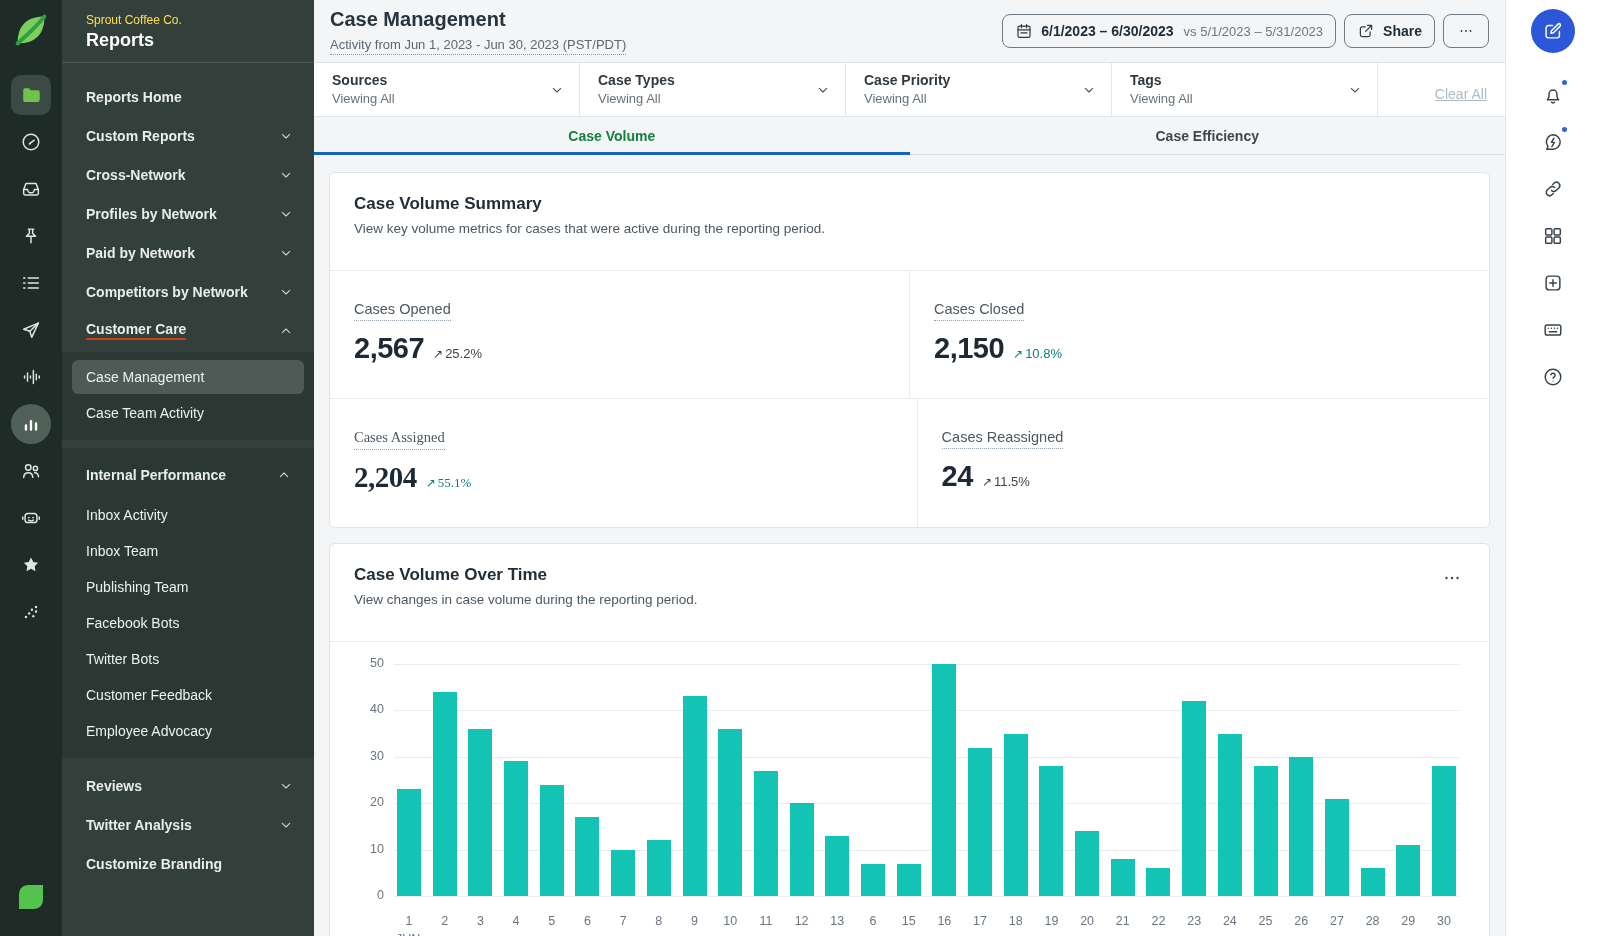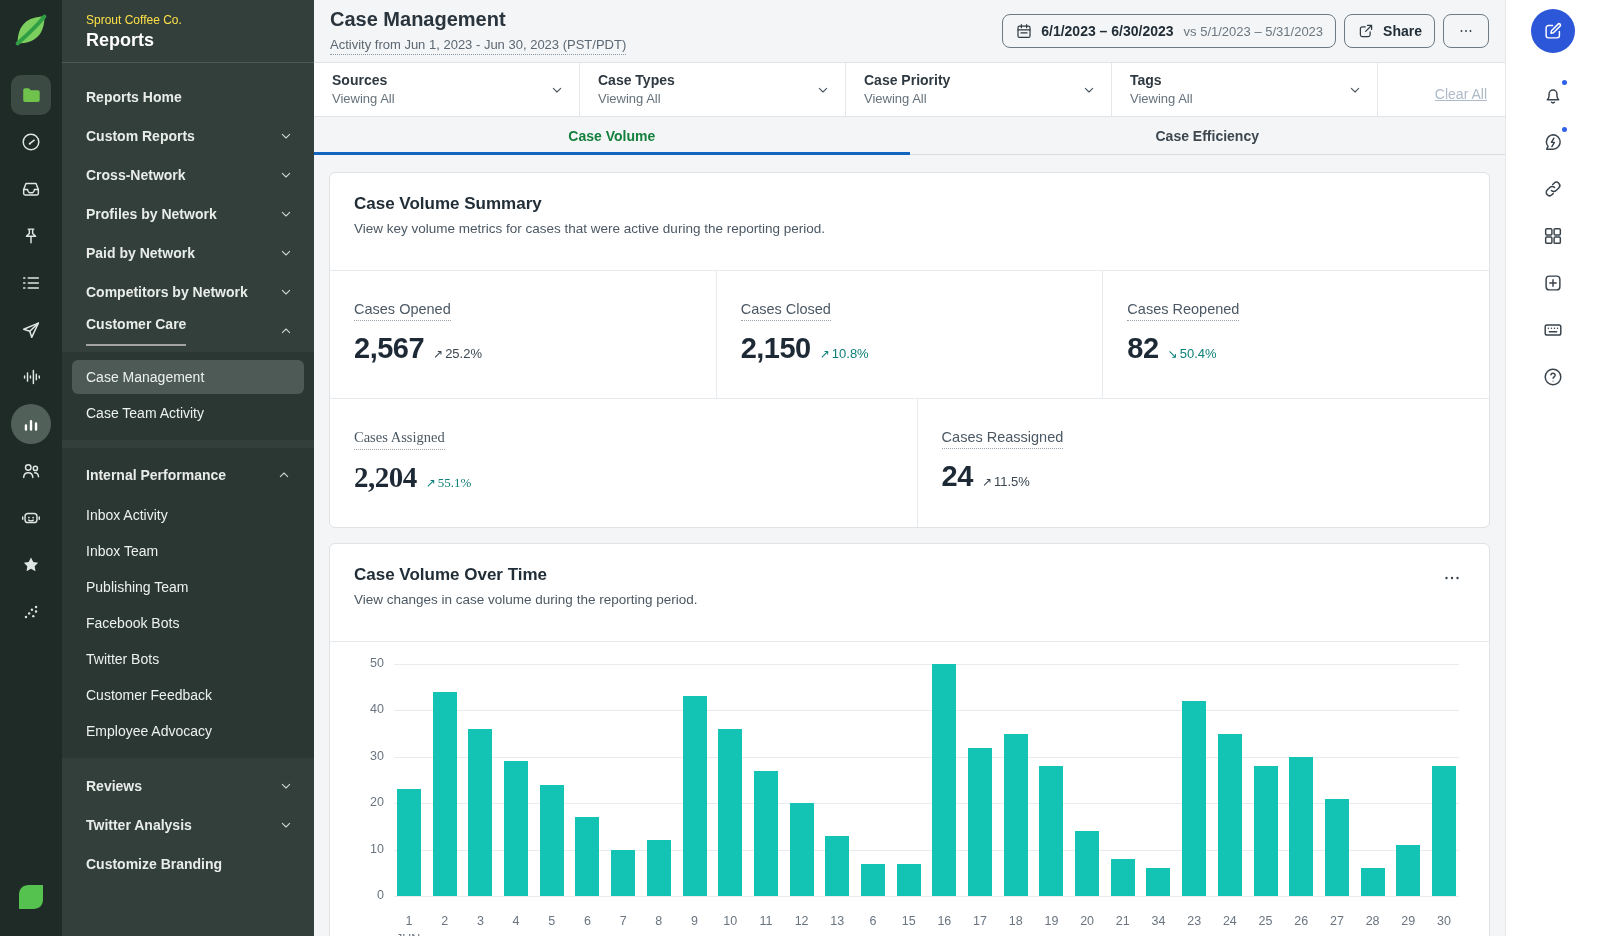--- a/index.html
+++ b/index.html
@@ -26,21 +26,21 @@
   .rail-seed svg { width:36px; height:36px; }
 
   
   #sidebar { width:252px; background:#333f3b; flex-shrink:0; display:flex; flex-direction:column; color:#e9edea; }
   .sb-head { padding:13px 24px 11px; border-bottom:1px solid rgba(255,255,255,.14); }
   .sb-account { font-size:12px; color:#fde047; margin-bottom:3px; }
   .sb-title { font-size:18px; font-weight:700; color:#fff; }
   #side-menu { padding-top:14px; flex:1; overflow:hidden; }
   .sb-item { height:39px; display:flex; align-items:center; justify-content:space-between; padding:0 20px 0 24px; font-size:14px; font-weight:600; cursor:pointer; }
   .sb-item .chev { width:16px; height:16px; color:#cfd6d2; }
-  .sb-item.active-label span.lbl { border-bottom:2px solid #a3a3a3; padding-bottom:12px; }
+  .sb-item.active-label span.lbl { border-bottom:2px solid #c2410c; padding-bottom:1px; }
   .sb-panel { background:#2a3733; padding:6px 10px 8px; margin-top:2px; margin-bottom:8px; }
   .sb-child { height:34px; display:flex; align-items:center; padding:0 14px; font-size:14px; font-weight:400; border-radius:6px; margin:2px 0; cursor:pointer; color:#edf1ef; }
   .sb-child.selected { background:#4d5a55; }
   .sb-panel .sb-item { padding:0 12px 0 14px; height:42px; }
 
   
   #main { flex:1; display:flex; flex-direction:column; min-width:0; background:#f3f5f6; }
   .m-header { height:62px; display:flex; align-items:center; justify-content:space-between; padding:0 16px; flex-shrink:0; }
   .m-title { font-size:20px; font-weight:700; color:#29343d; margin-bottom:4px; }
   .m-sub { font-size:13px; color:#5c6873; display:inline-block; border-bottom:1px dotted #8b97a1; padding-bottom:2px; }
@@ -395,24 +395,20 @@
       </div>
       <div id="metrics">
           <div class="mrow mrow1">
             <div class="mcell"><span class="m-label">Cases Opened</span><div class="m-valline">
                 <span class="m-value">2,567</span>
                 <span class="m-delta dark"><span class="arr">↗</span>25.2%</span>
               </div></div>
             <div class="mcell"><span class="m-label">Cases Closed</span><div class="m-valline">
                 <span class="m-value">2,150</span>
                 <span class="m-delta teal"><span class="arr">↗</span>10.8%</span>
-              </div></div>
-            <div class="mcell"><span class="m-label">Cases Reopened</span><div class="m-valline">
-                <span class="m-value">82</span>
-                <span class="m-delta teal"><span class="arr">↘</span>50.4%</span>
               </div></div>
           </div>
           <div class="mrow mrow2">
             <div class="mcell"><span class="m-label">Cases Assigned</span><div class="m-valline">
                 <span class="m-value">2,204</span>
                 <span class="m-delta teal"><span class="arr">↗</span>55.1%</span>
               </div></div>
             <div class="mcell"><span class="m-label">Cases Reassigned</span><div class="m-valline">
                 <span class="m-value">24</span>
                 <span class="m-delta dark"><span class="arr">↗</span>11.5%</span>
@@ -485,21 +481,21 @@
           <div class="xlab" style="left: 609.034px; top: 272px;">17</div>
           <div class="bar" style="left: 649.724px; top: 91.6px; height: 162.4px; background: rgb(19, 195, 180);"></div>
           <div class="xlab" style="left: 644.724px; top: 272px;">18</div>
           <div class="bar" style="left: 685.414px; top: 124.08px; height: 129.92px; background: rgb(19, 195, 180);"></div>
           <div class="xlab" style="left: 680.414px; top: 272px;">19</div>
           <div class="bar" style="left: 721.103px; top: 189.04px; height: 64.96px; background: rgb(19, 195, 180);"></div>
           <div class="xlab" style="left: 716.103px; top: 272px;">20</div>
           <div class="bar" style="left: 756.793px; top: 216.88px; height: 37.12px; background: rgb(19, 195, 180);"></div>
           <div class="xlab" style="left: 751.793px; top: 272px;">21</div>
           <div class="bar" style="left: 792.483px; top: 226.16px; height: 27.84px; background: rgb(19, 195, 180);"></div>
-          <div class="xlab" style="left: 787.483px; top: 272px;">34</div>
+          <div class="xlab" style="left: 787.483px; top: 272px;">22</div>
           <div class="bar" style="left: 828.172px; top: 59.12px; height: 194.88px; background: rgb(19, 195, 180);"></div>
           <div class="xlab" style="left: 823.172px; top: 272px;">23</div>
           <div class="bar" style="left: 863.862px; top: 91.6px; height: 162.4px; background: rgb(19, 195, 180);"></div>
           <div class="xlab" style="left: 858.862px; top: 272px;">24</div>
           <div class="bar" style="left: 899.552px; top: 124.08px; height: 129.92px; background: rgb(19, 195, 180);"></div>
           <div class="xlab" style="left: 894.552px; top: 272px;">25</div>
           <div class="bar" style="left: 935.241px; top: 114.8px; height: 139.2px; background: rgb(19, 195, 180);"></div>
           <div class="xlab" style="left: 930.241px; top: 272px;">26</div>
           <div class="bar" style="left: 970.931px; top: 156.56px; height: 97.44px; background: rgb(19, 195, 180);"></div>
           <div class="xlab" style="left: 965.931px; top: 272px;">27</div>

